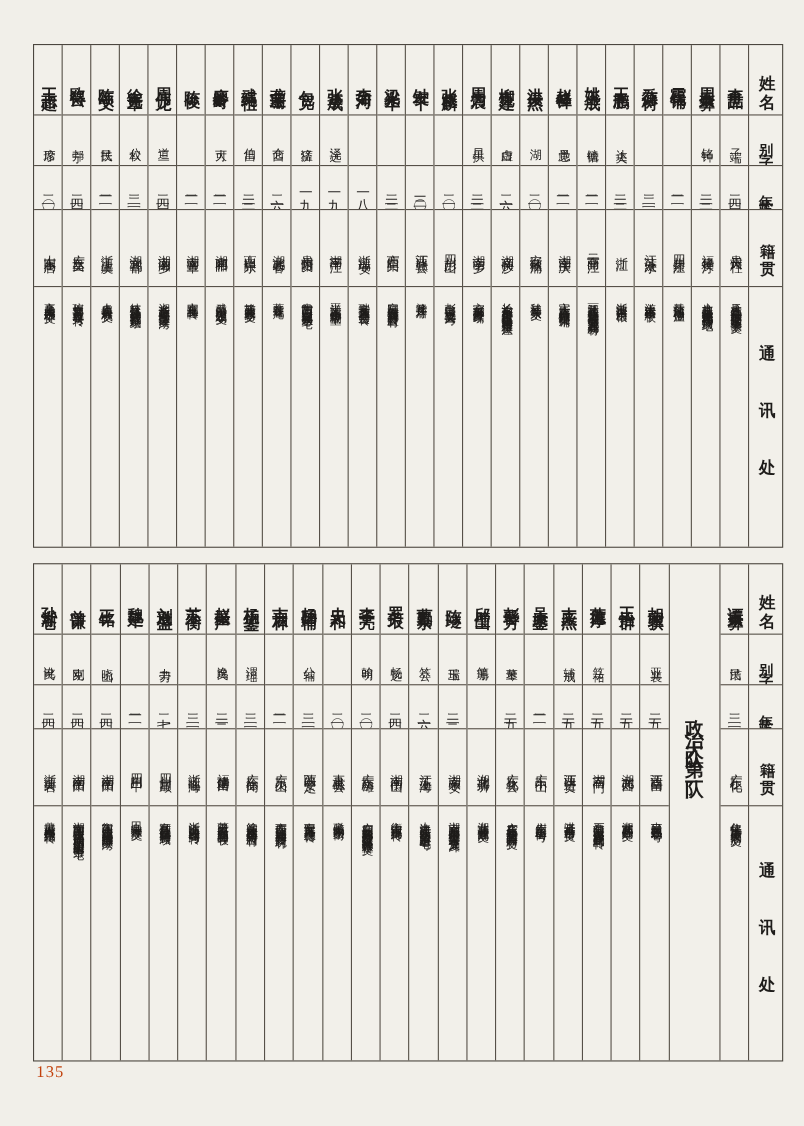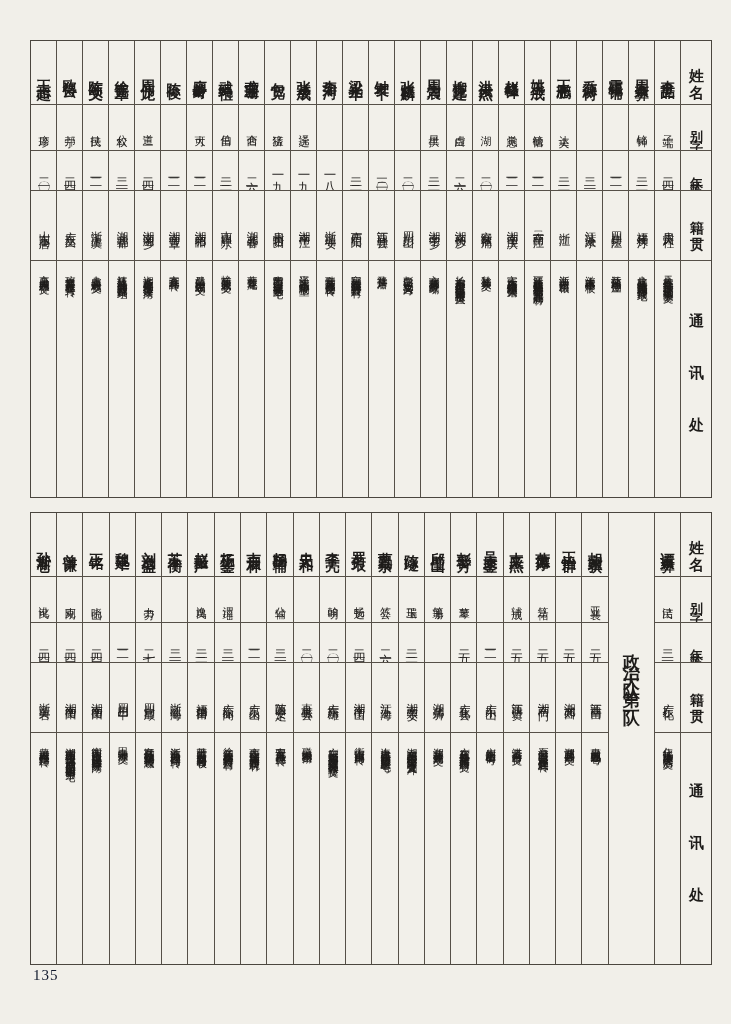--- a/index.html
+++ b/index.html
@@ -63,21 +63,21 @@
   .hcell.c-address{align-items:center;padding:0;}
   .hcell.c-address .vtext{font-size:15px;letter-spacing:52px;line-height:1;margin:0;}
   
   .divider-text{
     writing-mode:vertical-rl;text-orientation:upright;
     font-size:17px;font-weight:bold;letter-spacing:9px;
     padding-top:128px;
   }
   .page-number{
     position:absolute;left:33px;top:967px;
-    font-size:15px;letter-spacing:1px;color:#0f172a;
+    font-size:15px;letter-spacing:1px;color:#c2410c;
   }
 </style>
 </head>
 <body>
 
 <div class="page">
   <div class="sec sec-top">
       <div class="col header-col">
         <div class="cell hcell c-name">
           <span class="vtext">姓名</span>

